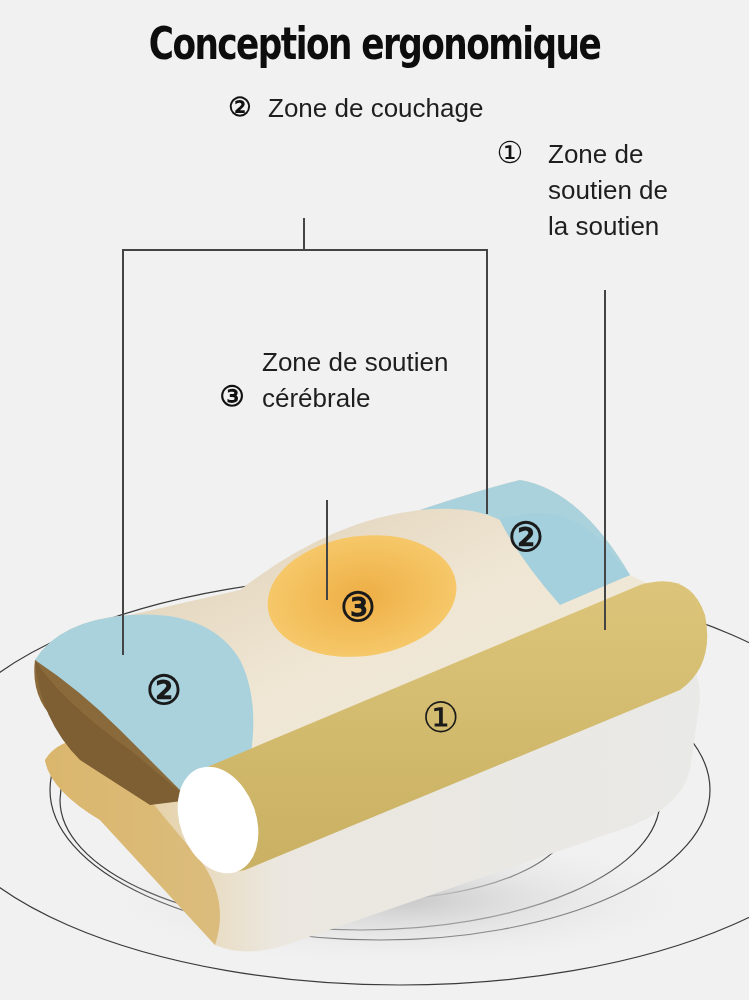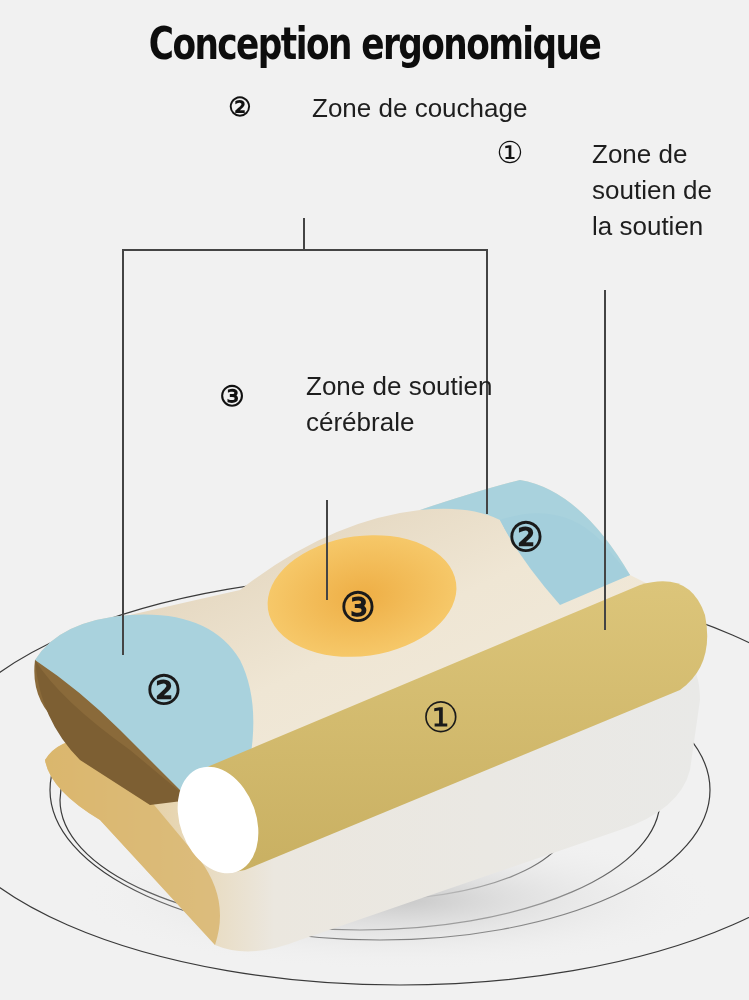--- a/index.html
+++ b/index.html
@@ -1,18 +1,18 @@
 <!DOCTYPE html>
 <html><head>
 <meta charset="utf-8">
 <style>
   html, body { margin:0; padding:0; }
   body { width:749px; height:1000px; background:#f1f1f1; position:relative; overflow:hidden; font-family:"Liberation Sans", sans-serif; color:#1a1a1a; }
   .title { position:absolute; left:0; top:18px; width:749px; text-align:center; font-family:"DejaVu Sans", sans-serif; font-weight:bold; font-size:44px; letter-spacing:-2px; transform:scaleX(0.78); transform-origin:center; color:#0d0d0d; }
-  .label { position:absolute; font-size:26px; line-height:36px; color:#1e1e1e;margin-left:44px; }
+  .label { position:absolute; font-size:26px; line-height:36px; color:#1e1e1e; }
   .num { position:absolute; width:28px; height:28px; border:2.5px solid #111; border-radius:50%; font-size:21px; font-weight:bold; text-align:center; line-height:28px; color:#111; box-sizing:content-box; }
   .num.thin { font-weight:normal; border-width:2px; }
   .line { position:absolute; background:#444; }
   svg.scene { position:absolute; left:0; top:0; }
   .pnum { position:absolute; width:34px; height:34px; border:3px solid #1a1a1a; border-radius:50%; font-size:26px; font-weight:bold; text-align:center; line-height:34px; color:#1a1a1a; }
   .pnum.thin { font-weight:normal; border-width:2px; }
 </style>
 </head>
 <body>
 
@@ -84,21 +84,21 @@
 </div>
 
 <div class="num thin" style="left:496px;top:138px;font-size:30px;border:none;line-height:30px;">①</div>
 <div class="label" style="left:548px;top:136px;">
   <div>Zone de</div>
   <div>soutien de</div>
   <div>la soutien</div>
 </div>
 
 <div class="num" style="left:218px;top:382px;font-size:28px;border:none;line-height:30px;">③</div>
-<div class="label" style="left:262px;top:368px;">
+<div class="label" style="left:262px;top:344px;">
   <div>Zone de soutien</div>
   <div>cérébrale</div>
 </div>
 
 <div class="pnum" style="left:146px;top:673px;border:none;font-size:40px;">②</div>
 <div class="pnum" style="left:508px;top:520px;border:none;font-size:40px;">②</div>
 <div class="pnum" style="left:340px;top:590px;border:none;font-size:40px;">③</div>
 <div class="pnum thin" style="left:422px;top:701px;border:none;font-size:42px;font-weight:normal;">①</div>
 
 </body></html>

